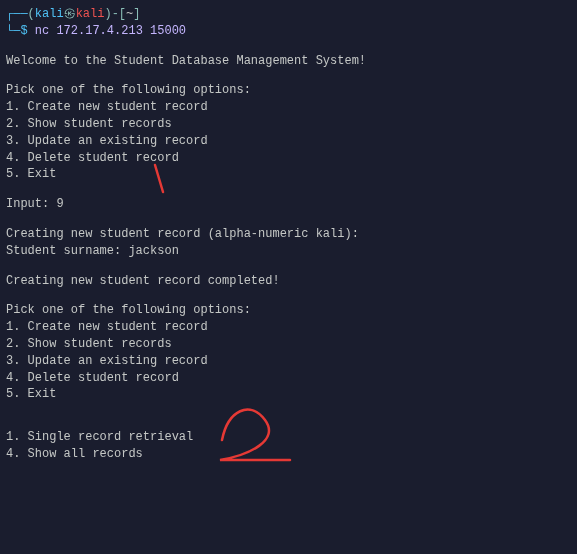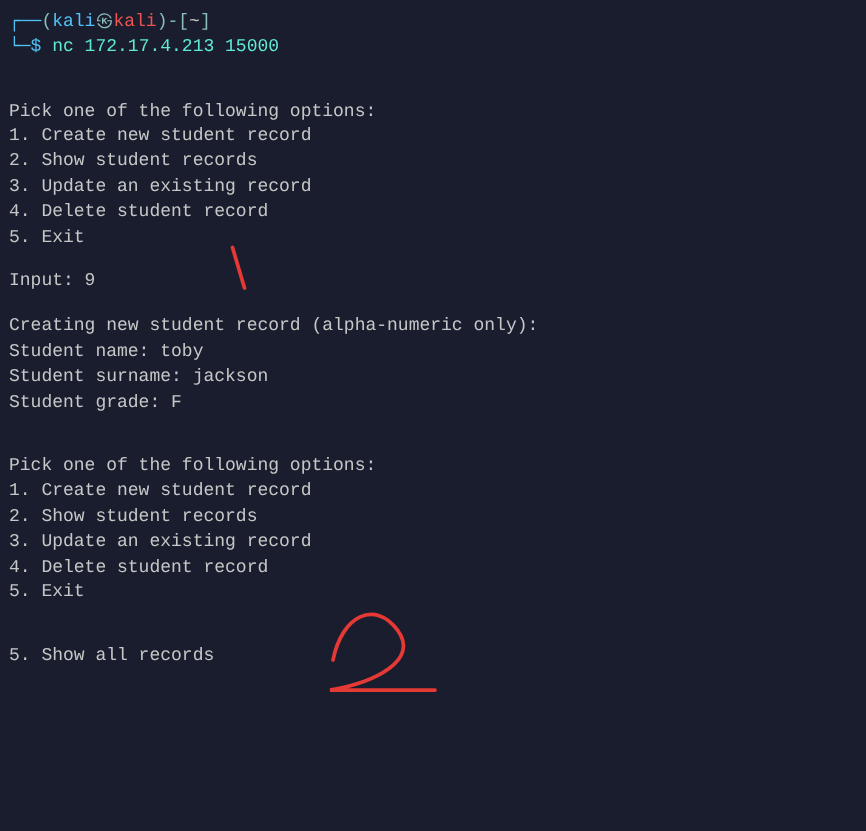--- a/index.html
+++ b/index.html
@@ -22,64 +22,65 @@
       white-space: pre;
     }
     .paren { color: #8abeb7; }
     .user { color: #4fc3f7; }
     .at { color: #8abeb7; }
     .host { color: #ef5350; }
     .bracket { color: #8abeb7; }
     .tilde { color: #c5c8c6; }
     .arrow { color: #4fc3f7; }
     .dollar { color: #4fc3f7; }
-    .cmd { color: #5eead4; }
+    .cmd { color: #c4b5fd; }
     .output-line {
       white-space: pre-wrap;
     }
     .blank { height: 13px; }
     svg.anno {
       position: absolute;
       top: 0;
       left: 0;
       pointer-events: none;
     }
   </style>
 </head>
 <body>
 
 <div class="prompt-line"><span class="arrow">┌──</span><span class="paren">(</span><span class="user">kali</span><span class="at">㉿</span><span class="host">kali</span><span class="paren">)</span><span class="bracket">-[</span><span class="tilde">~</span><span class="bracket">]</span></div>
 <div class="prompt-line"><span class="arrow">└─</span><span class="dollar">$</span> <span class="cmd">nc 172.17.4.213 15000</span></div>
 
 <div id="terminal-output">
     <div class="blank"></div>
+    <div class="output-line">Welcome to the Student Database Management System!</div>
     <div class="blank"></div>
     <div class="output-line">Pick one of the following options:</div>
     <div class="output-line">1. Create new student record</div>
     <div class="output-line">2. Show student records</div>
     <div class="output-line">3. Update an existing record</div>
     <div class="output-line">4. Delete student record</div>
     <div class="output-line">5. Exit</div>
     <div class="blank"></div>
     <div class="output-line">Input: 9</div>
     <div class="blank"></div>
-    <div class="output-line">Creating new student record (alpha-numeric only):</div>
-    <div class="output-line">Student name: toby</div>
+    <div class="output-line">Creating new student record (alpha-numeric kali):</div>
     <div class="output-line">Student surname: jackson</div>
-    <div class="output-line">Student grade: F</div>
     <div class="blank"></div>
+    <div class="output-line">Creating new student record completed!</div>
     <div class="blank"></div>
     <div class="output-line">Pick one of the following options:</div>
     <div class="output-line">1. Create new student record</div>
     <div class="output-line">2. Show student records</div>
     <div class="output-line">3. Update an existing record</div>
     <div class="output-line">4. Delete student record</div>
     <div class="output-line">5. Exit</div>
     <div class="blank"></div>
     <div class="blank"></div>
-    <div class="output-line">5. Show all records</div>
+    <div class="output-line">1. Single record retrieval</div>
+    <div class="output-line">4. Show all records</div>
     <div class="blank"></div>
   </div>
 
 <svg class="anno" width="577" height="554">
   <path id="anno-one" fill="none" stroke-linecap="round" d="M155 165 C 158 175, 160 182, 163 192" stroke="#e53935" stroke-width="2.5"></path>
   <path id="anno-two" fill="none" stroke-linecap="round" d="M222 440 C 228 410, 250 400, 265 420 C 280 440, 250 455, 220 460 L 290 460" stroke="#e53935" stroke-width="2.5"></path>
 </svg>
 
 </body></html>

